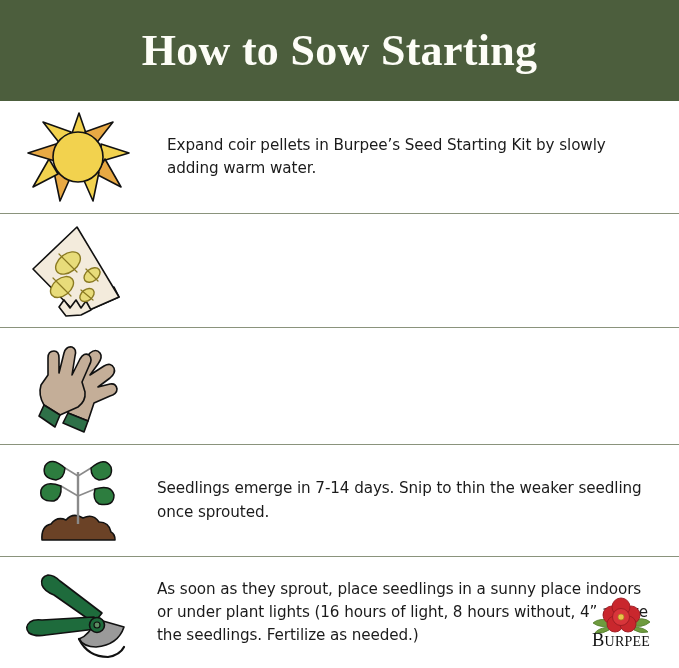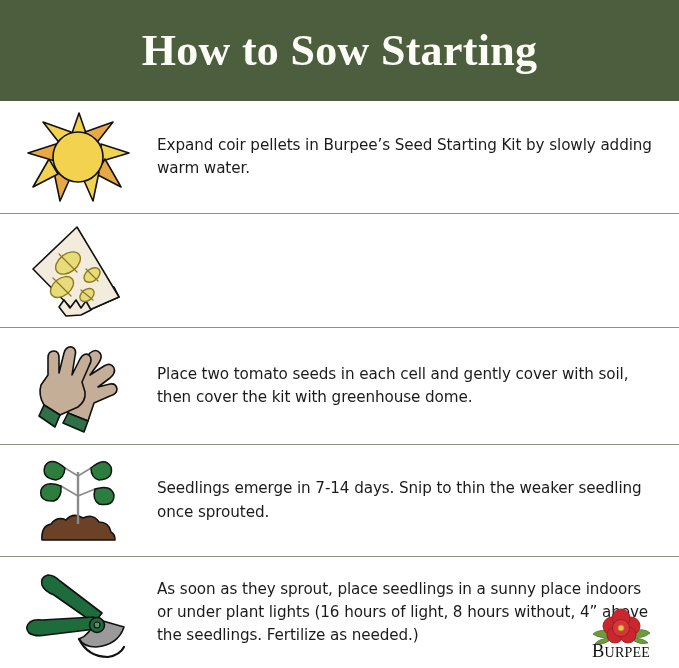--- a/index.html
+++ b/index.html
@@ -47,21 +47,21 @@
     display: flex;
     flex-direction: column;
   }
   .row {
     display: flex;
     align-items: center;
     position: relative;
     border-bottom: 1.5px solid #8a937c;
     box-sizing: border-box;
   }
-  .row.r1 { height: 113px; }
+  .row.r1 { height: 113px; gap: 10px; }
   .row.r2 { height: 114px; }
   .row.r3 { height: 117px; }
   .row.r4 { height: 112px; }
   .row.r5 { height: 111px; border-bottom: none; }
 
   .icon-cell {
     width: 157px;
     flex: 0 0 157px;
     display: flex;
     align-items: center;
@@ -79,21 +79,21 @@
     letter-spacing: -0.1px;
   }
   .text-cell p {
     margin: 0;
   }
 
   
   .logo {
     position: absolute;
     right: 10px;
-    bottom: 8px;
+    bottom: 19px;
     width: 96px;
     height: 54px;
     text-decoration: underline;
   }
   .logo-wordmark {
     position: absolute;
     left: 0;
     bottom: 0;
     width: 96px;
     text-align: center;
@@ -186,23 +186,20 @@
 
               <path d="M20,38 L20,21 Q20,14 26,14 Q31,14 31,21 L31,36
                        L36,16 Q38,9 44,10 Q49,12 47,19 L44,38
                        L52,22 Q56,15 61,18 Q65,22 61,29 L54,45
                        L57,55 Q58,64 50,70 L32,78 L16,68 Q10,58 13,48 Z" fill="#C4AE98"></path>
               <path d="M16,68 L32,78 L27,90 L11,79 Z" fill="#2E7048"></path>
             </g>
           </svg>
         </span>
       </div>
-      <div class="text-cell">
-        <p>Place two tomato seeds in each cell and gently cover with soil, then cover the kit with greenhouse dome.</p>
-      </div>
     </div>
 
     <div class="row r4">
       <div class="icon-cell">
         <span>
           <svg width="100" height="90" viewBox="0 0 100 90">
 
             <path d="M13,84 Q12,70 22,68 Q28,60 37,64 Q44,56 54,62
                      Q64,57 70,66 Q80,66 82,76 Q86,78 86,84 Z" fill="#6B4226" stroke="#111111" stroke-width="1.6" stroke-linejoin="round"></path>
 

